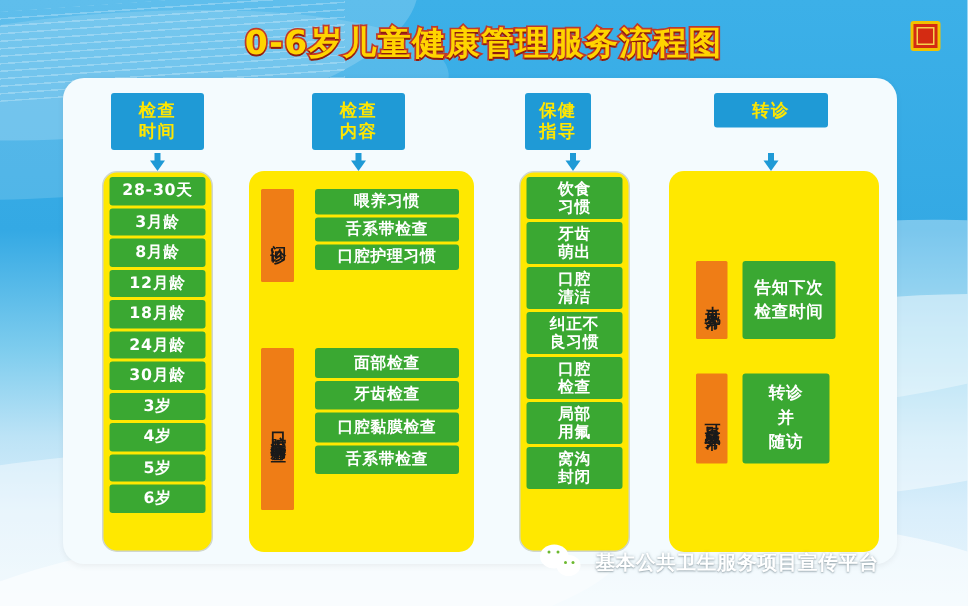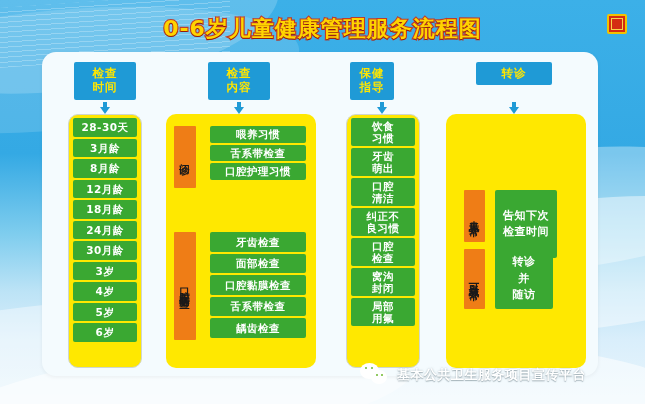--- a/index.html
+++ b/index.html
@@ -242,21 +242,21 @@
     font-weight: bold;
     text-align: center;
     line-height: 1.5;
     display: flex;
     align-items: center;
     justify-content: center;
     margin-left: 10px;
     border-radius: 2px;
     letter-spacing: 0.5px;
   }
-  #grp4a .bigchip { width: 62px; height: 68px; margin-top: 16px; }
+  #grp4a .bigchip { width: 62px; height: 52px; }
   #grp4b .bigchip { width: 58px; height: 60px; }
 
   
   .rarrow {
     position: absolute;
     top: 242px;
     height: 12px;
     display: flex;
     align-items: center;
   }
@@ -367,25 +367,24 @@
         <div class="chipstack">
           <div class="chip">喂养习惯</div>
           <div class="chip">舌系带检查</div>
           <div class="chip">口腔护理习惯</div>
         </div>
       </div>
 
       <div class="grp2" id="grp2b">
         <div class="vlabel">口腔疾病筛查</div>
         <div class="chipstack">
+          <div class="chip">面部检查</div>
           <div class="chip">牙齿检查</div>
-          <div class="chip">面部检查</div>
           <div class="chip">口腔黏膜检查</div>
           <div class="chip">舌系带检查</div>
-          <div class="chip">龋齿检查</div>
         </div>
       </div>
     </div>
 
     <div class="rarrow" id="ar2">
       <div class="shaft"></div>
         <div class="head"></div>
     </div>
 
     <div class="col" id="col3">
@@ -395,22 +394,22 @@
       </div>
       <div class="down-stem"></div>
       <div class="down-arrow"></div>
       <div class="ybox" id="ybox3"></div>
       <div id="col3list">
         <div class="chip">饮食<br>习惯</div>
         <div class="chip">牙齿<br>萌出</div>
         <div class="chip">口腔<br>清洁</div>
         <div class="chip">纠正不<br>良习惯</div>
         <div class="chip">口腔<br>检查</div>
+        <div class="chip">局部<br>用氟</div>
         <div class="chip">窝沟<br>封闭</div>
-        <div class="chip">局部<br>用氟</div>
       </div>
     </div>
 
     <div class="rarrow" id="ar3">
       <div class="shaft"></div>
         <div class="head"></div>
     </div>
 
     <div class="col" id="col4">
       <div class="head">

